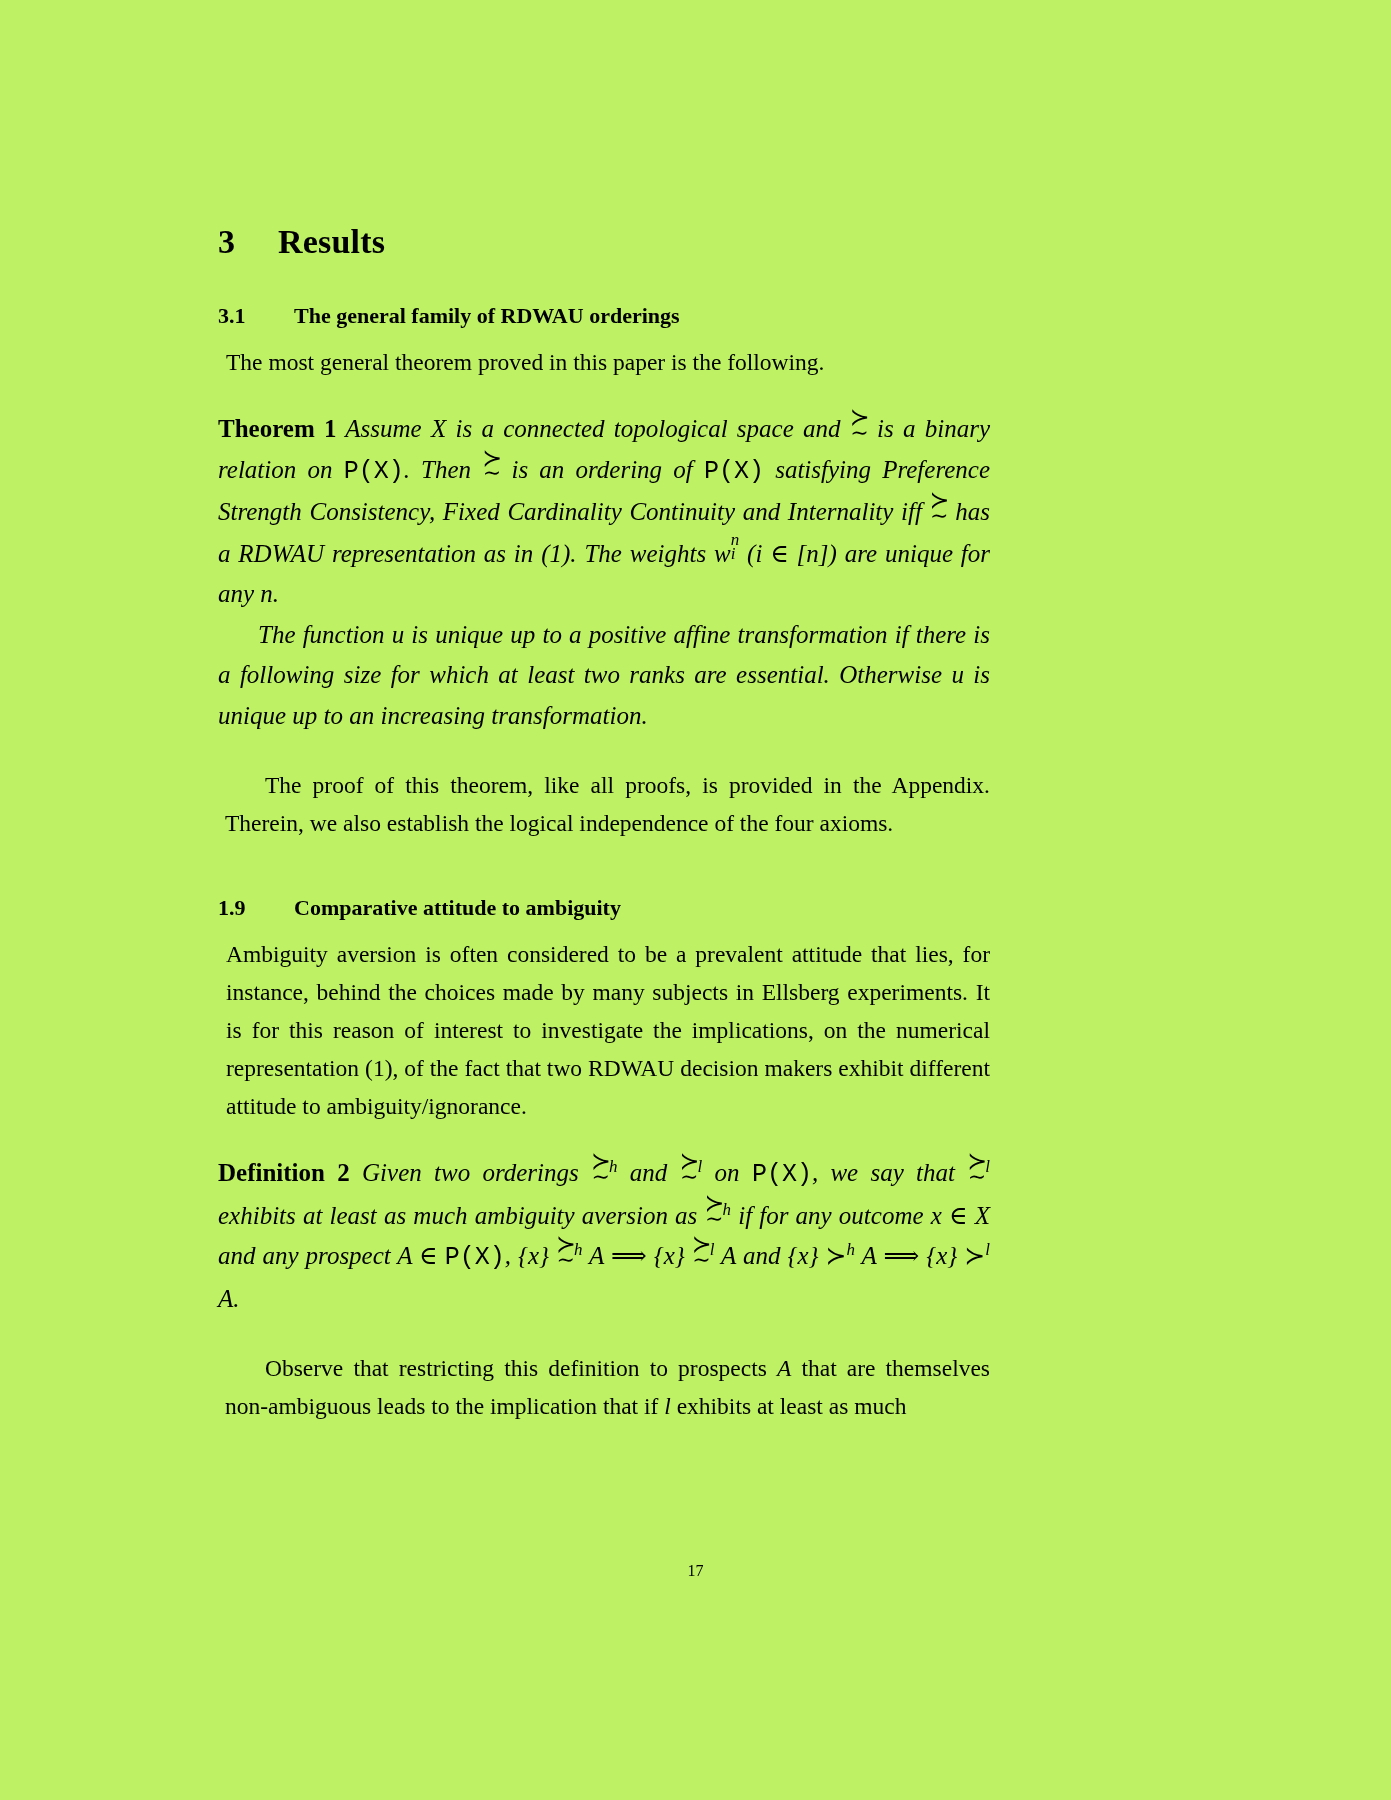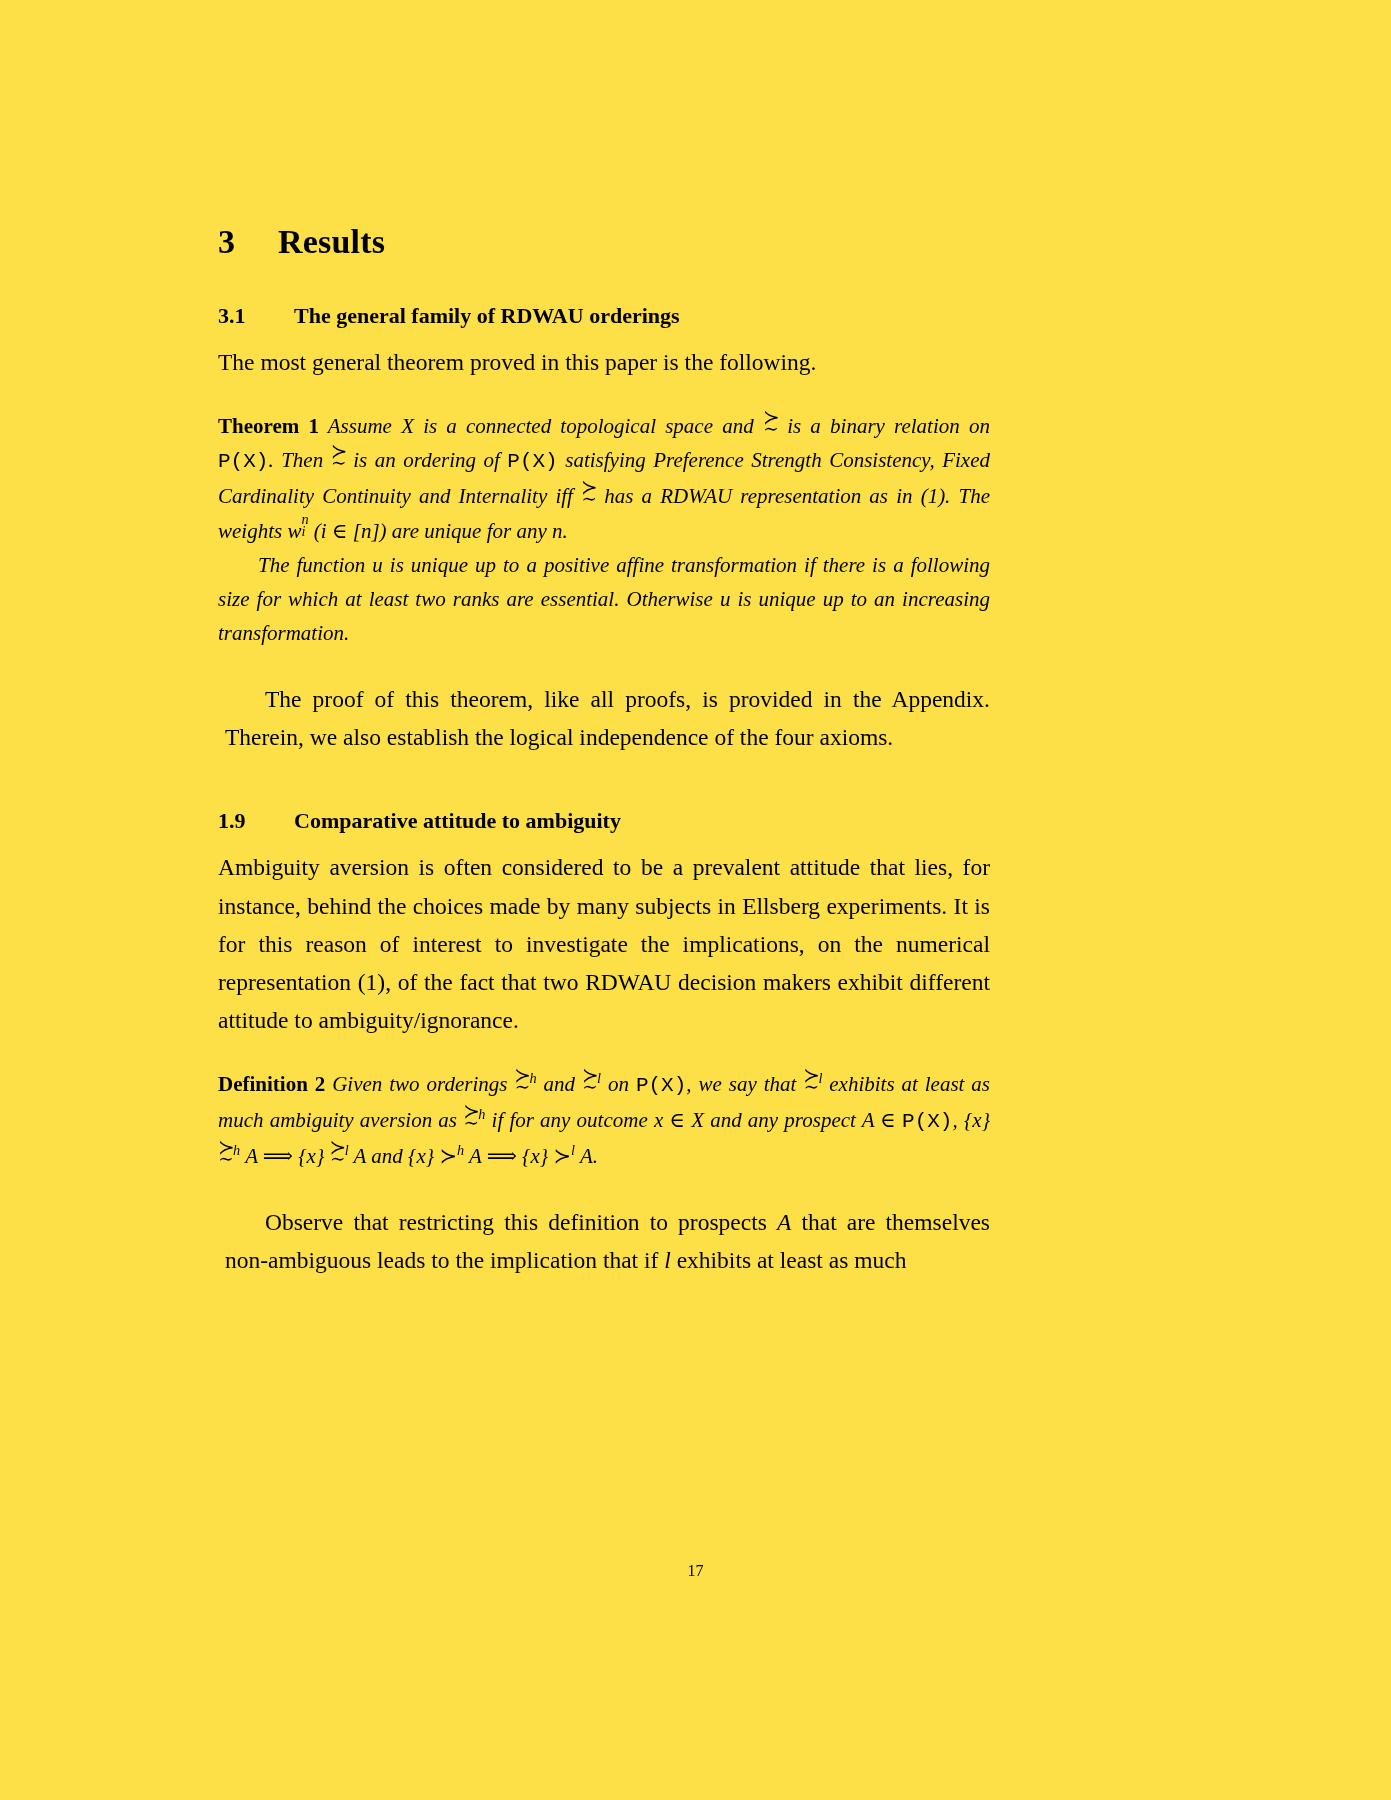--- a/index.html
+++ b/index.html
@@ -4,21 +4,21 @@
 <style>
   html, body {
     margin: 0;
     padding: 0;
     background: #ffffff;
   }
   .page {
     position: relative;
     width: 1391px;
     height: 1800px;
-    background: #fde047;
+    background: #bef264;
     font-family: "Liberation Serif", "DejaVu Serif", serif;
     color: #000000;
     overflow: hidden;
   }
   .content {
     position: absolute;
     left: 218px;
     top: 222px;
     width: 772px;
   }
@@ -41,33 +41,33 @@
   h2.subsection .num { display: inline-block; min-width: 76px; }
 
   p {
     font-size: 23.5px;
     line-height: 1.62;
     text-align: justify;
     text-justify: inter-word;
     margin: 17px 0 0 0;
     hyphens: none;
   }
-  p.tight { margin-top: 14px; }
+  p.tight { margin-top: 14px; margin-left: 8px; }
   p.indent { text-indent: 40px; }
   p.noindent { text-indent: 0; }
   p.gap-before { margin-top: 30px; margin-left: 7px; }
 
   .thmblock {
     font-style: italic;
     font-size: 23.5px;
     line-height: 1.62;
     text-align: justify;
     margin: 28px 0 0 0;
   }
-  .thmblock p { font-style: italic; margin: 0; font-size: 21px; }
+  .thmblock p { font-style: italic; margin: 0; font-size: 25px; }
   .thmblock p + p { text-indent: 40px; }
   .thmlabel {
     font-weight: bold;
     font-style: normal;
   }
 
   
   .math { font-style: italic; }
   .cal { font-style: normal; font-family: Liberation Mono, monospace; }
 

